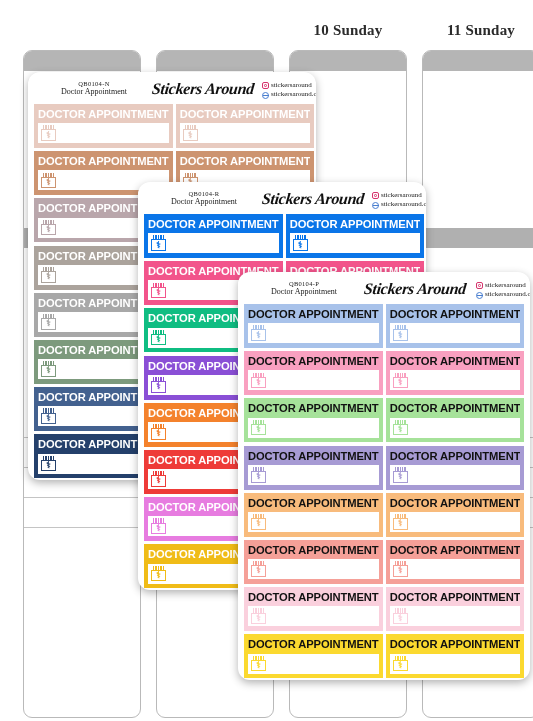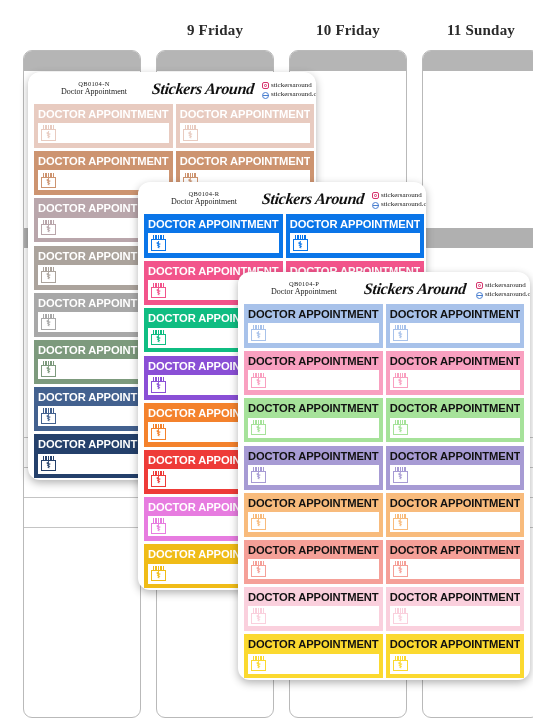--- a/index.html
+++ b/index.html
@@ -78,35 +78,32 @@
     <div class="day-box" style="left: 23px;">
       <div class="day-head"></div>
       <div class="day-band"></div>
       <div class="day-lines">
         <div class="day-line"></div>
         <div class="day-line"></div>
         <div class="day-line"></div>
         <div class="day-line"></div>
       </div>
     </div>
-    <div class="day-col" style="left: 156px;">
-      <div class="day-label">9 Friday</div>
-    </div>
     <div class="day-box" style="left: 156px;">
       <div class="day-head"></div>
       <div class="day-band"></div>
       <div class="day-lines">
         <div class="day-line"></div>
         <div class="day-line"></div>
         <div class="day-line"></div>
         <div class="day-line"></div>
       </div>
     </div>
     <div class="day-col" style="left: 289px;">
-      <div class="day-label">10 Friday</div>
+      <div class="day-label">10 Sunday</div>
     </div>
     <div class="day-box" style="left: 289px;">
       <div class="day-head"></div>
       <div class="day-band"></div>
       <div class="day-lines">
         <div class="day-line"></div>
         <div class="day-line"></div>
         <div class="day-line"></div>
         <div class="day-line"></div>
       </div>

